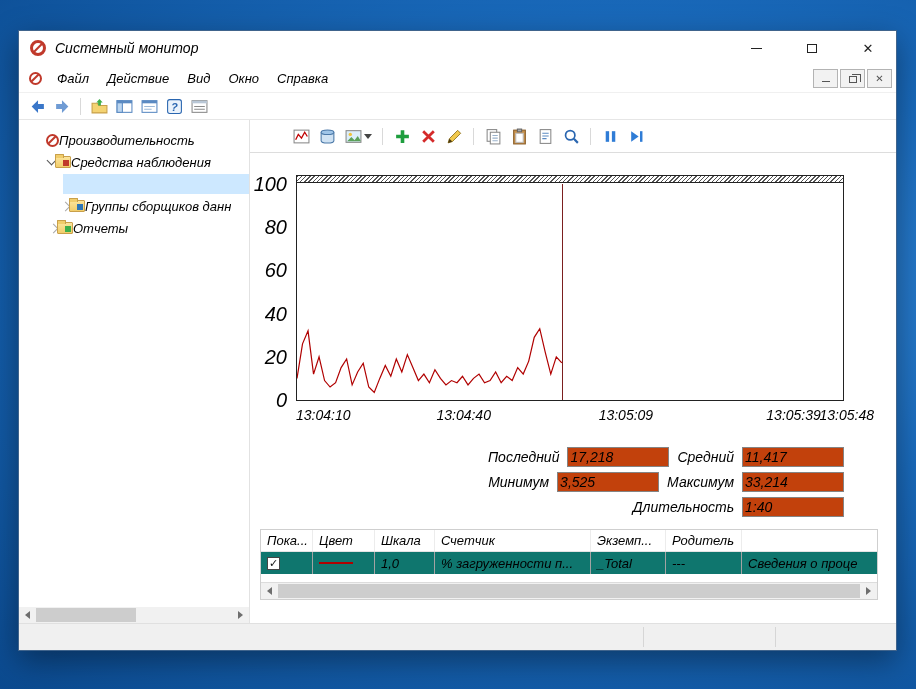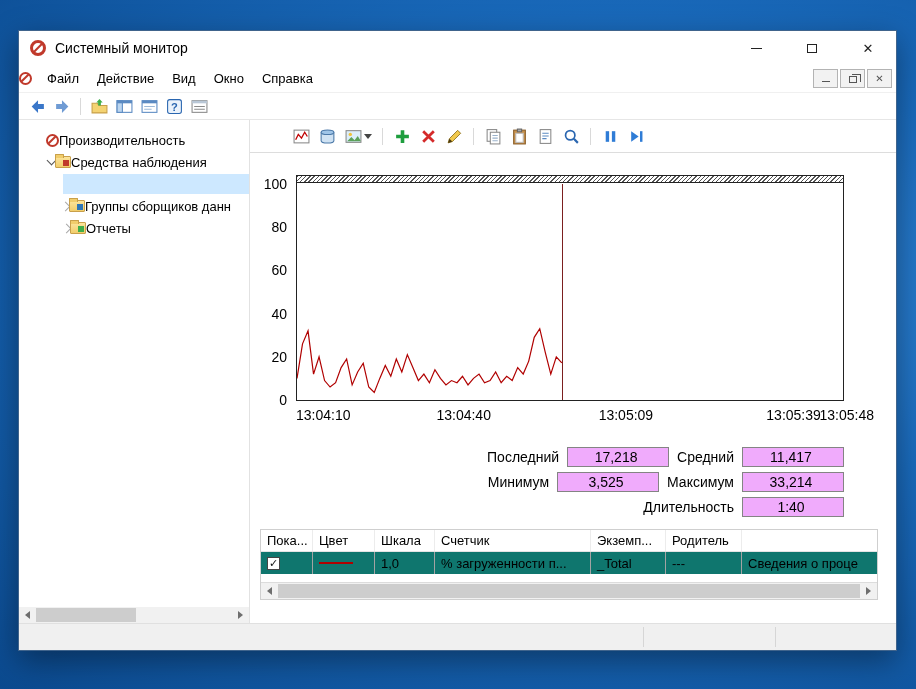--- a/index.html
+++ b/index.html
@@ -5,37 +5,37 @@
   * { margin:0; padding:0; box-sizing:border-box; }
   html,body { width:916px; height:689px; overflow:hidden; }
   body {
     font-family:"Liberation Sans","DejaVu Sans",sans-serif;
     background: radial-gradient(ellipse at 68% 42%, #3f97e8 0%, #1a6bbd 45%, #0b4a8f 100%);
     position:relative; font-size:13px; color:#000;
   }
   .window {
     position:absolute; left:18px; top:30px; width:879px; height:621px;
     background:#fff; border:1px solid #40648c; box-shadow:0 10px 30px rgba(0,0,0,.4);
-    display:flex; flex-direction:column;
+    display:flex; flex-direction:column;font-style:italic;
   }
   
   .titlebar { height:34px; display:flex; align-items:center; padding-left:11px; background:#fff; flex:0 0 auto; }
   .title-text { margin-left:9px; font-size:14px; }
   .win-controls { margin-left:auto; display:flex; height:100%; }
   .win-btn { width:56px; height:100%; display:flex; align-items:center; justify-content:center; cursor:default; }
   .glyph-min { width:11px; height:1px; background:#222; }
   .glyph-max { width:10px; height:9px; border:1px solid #222; }
   .glyph-close { font-size:13px; color:#222; }
   
   .perfmon-icon { position:relative; width:16px; height:16px; border-radius:50%; border:3px solid #c0392b; background:#fff; flex:0 0 auto; }
   .perfmon-icon::after { content:""; position:absolute; left:-1px; top:4px; width:12px; height:2.4px; background:#c0392b; transform:rotate(-45deg); }
   .perfmon-icon.sm { width:13px; height:13px; border-width:2.4px; }
   .perfmon-icon.sm::after { left:-1px; top:3px; width:10px; height:2px; }
   
-  .menubar { height:28px; display:flex; align-items:center; border-bottom:1px solid #f0f0f0; flex:0 0 auto; }
+  .menubar { height:28px; display:flex; align-items:center; padding-left:10px; border-bottom:1px solid #f0f0f0; flex:0 0 auto; }
   .menu-item { padding:4px 9px; cursor:default; }
   .mdi-controls { margin-left:auto; margin-right:4px; display:flex; gap:2px; }
   .mdi-btn { width:25px; height:19px; border:1px solid #b3b3b3; background:#f2f2f2; display:flex; align-items:center; justify-content:center; }
   .mdi-min { width:8px; height:1px; background:#555; margin-top:6px; }
   .mdi-restore { width:8px; height:7px; border:1px solid #555; position:relative; background:#f2f2f2; margin-top:2px; }
   .mdi-restore::before { content:""; position:absolute; left:2px; top:-3px; width:8px; height:7px; border:1px solid #555; border-bottom:none; border-left:none; }
   .mdi-close { font-size:10px; color:#555; }
   
   .toolbar { height:27px; display:flex; align-items:center; gap:3px; padding-left:7px; border-bottom:1px solid #e6e6e6; flex:0 0 auto; }
   .tool-btn { width:22px; height:22px; display:flex; align-items:center; justify-content:center; }
@@ -64,29 +64,29 @@
   
   .content { flex:1 1 auto; display:flex; flex-direction:column; min-width:0; position:relative; }
   .perf-toolbar { height:33px; display:flex; align-items:center; gap:4px; padding-left:40px; border-bottom:1px solid #ddd; flex:0 0 auto; }
   
   .chart-wrap { position:relative; height:250px; margin:22px 52px 0 6px; flex:0 0 auto; }
   .chart-frame { position:absolute; left:40px; right:0; top:0; bottom:24px; border:1px solid #222; background:#fff; }
   .hatch { height:7px; border-bottom:1px solid #222; background:repeating-linear-gradient(135deg,#555 0px,#555 1px,#fff 1px,#fff 3px); }
   .plot { position:absolute; left:0; right:0; top:8px; bottom:0; }
   .plot svg { position:absolute; inset:0; width:100%; height:100%; }
   .cursor-line { position:absolute; top:0; bottom:0; width:1px; background:#7b1f1f; }
-  .ylabels { position:absolute; left:0; width:36px; top:9px; bottom:25px; font-size:14px; }
+  .ylabels { position:absolute; left:0; width:36px; top:9px; bottom:25px; font-size:20px; }
   .ylabels span { position:absolute; right:5px; transform:translateY(-50%); }
   .xlabels { position:absolute; left:40px; right:0; bottom:0; height:22px; font-size:14px; }
   .xlabels span { position:absolute; top:4px; white-space:nowrap; }
   
   .stats { display:flex; flex-direction:column; gap:5px; margin:22px 52px 0 0; align-items:flex-end; font-size:14px; flex:0 0 auto; }
   .stats-row { display:flex; align-items:center; gap:8px; }
   .stat-label { white-space:nowrap; }
-  .stat-value { width:102px; height:20px; border:1px solid #848484; background:#f0abfc; text-align:center; padding:1px 6px 0 2px; overflow:hidden; }
+  .stat-value { width:102px; height:20px; border:1px solid #848484; background:#c2410c; text-align:left; padding:1px 6px 0 2px; overflow:hidden; }
   
   .legend { margin:12px 18px 0 10px; border:1px solid #cfcfcf; flex:0 0 auto; font-size:13px; }
   .lrow { display:flex; align-items:center; height:22px; }
   .lrow.header { border-bottom:1px solid #e4e4e4; }
   .lrow.selected { background:#0f766e; }
   .lcell { padding:0 4px 0 6px; border-right:1px solid #ececec; height:100%; display:flex; align-items:center; overflow:hidden; white-space:nowrap; }
   .selected .lcell { border-right-color:#a3a3a3; }
   .c0{width:52px;} .c1{width:62px;} .c2{width:60px;} .c3{width:156px;} .c4{width:75px;} .c5{width:76px;} .c6{flex:1; border-right:none;}
   .lspacer { height:8px; background:#fff; }
   .legend .hscroll { border-top:1px solid #dcdcdc; height:17px; }
@@ -202,21 +202,21 @@
       <div class="tree-row">
         <span class="sel-bar"></span>
       </div>
       <div class="tree-row" style="padding-left:41px;">
         <span class="chev collapsed"></span>
         <span class="folder">
             <span class="badge" style="background:#2e75b6;"></span>
           </span>
         <span class="tree-label">Группы сборщиков данн</span>
       </div>
-      <div class="tree-row" style="padding-left:42px;">
+      <div class="tree-row" style="padding-left:29px;">
         <span class="chev collapsed"></span>
         <span class="folder">
             <span class="badge" style="background:#3fae49;"></span>
           </span>
         <span class="tree-label">Отчеты</span>
       </div>
 
       <div class="hscroll tree-hscroll">
         <div class="hs-arrow left">
             <span class="tri-l"></span>

